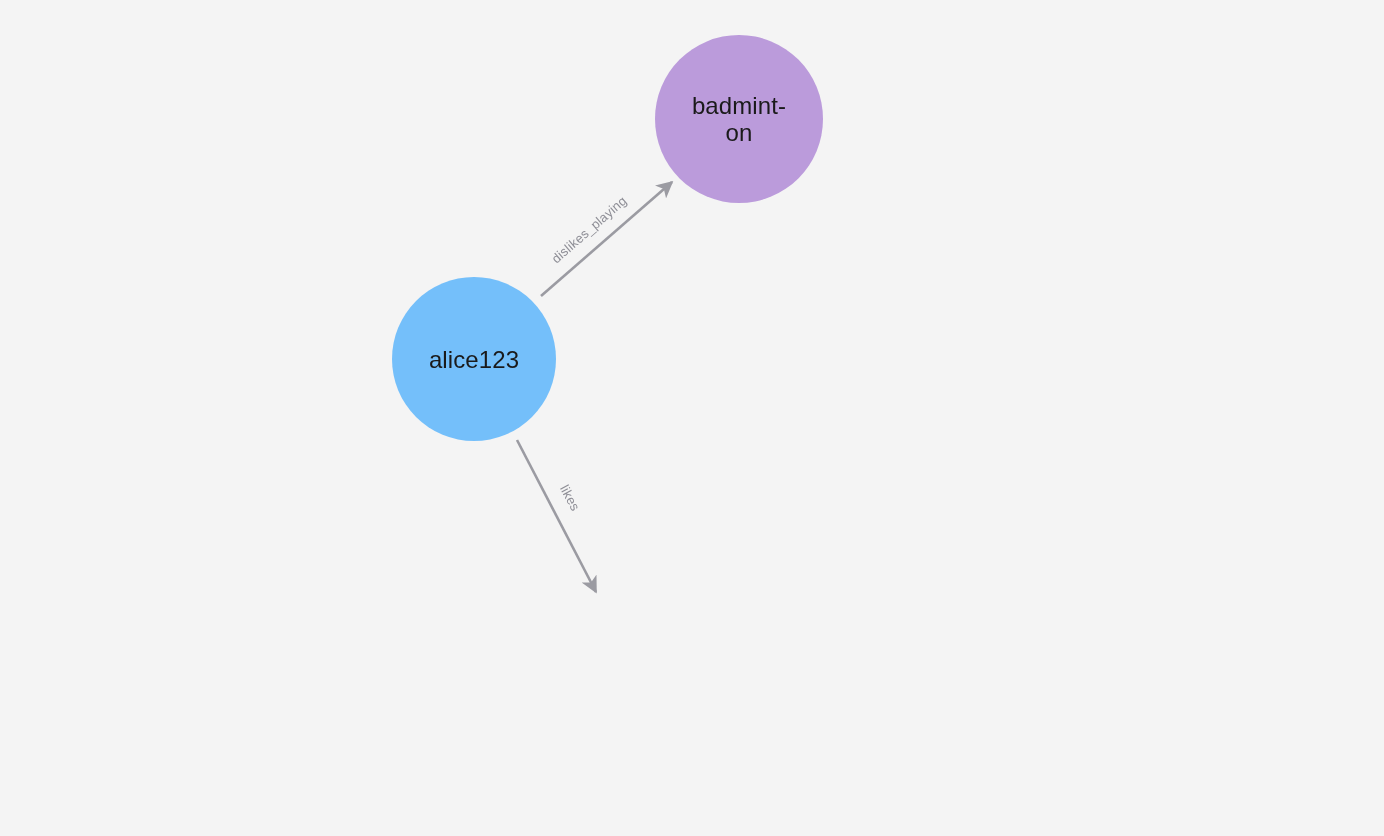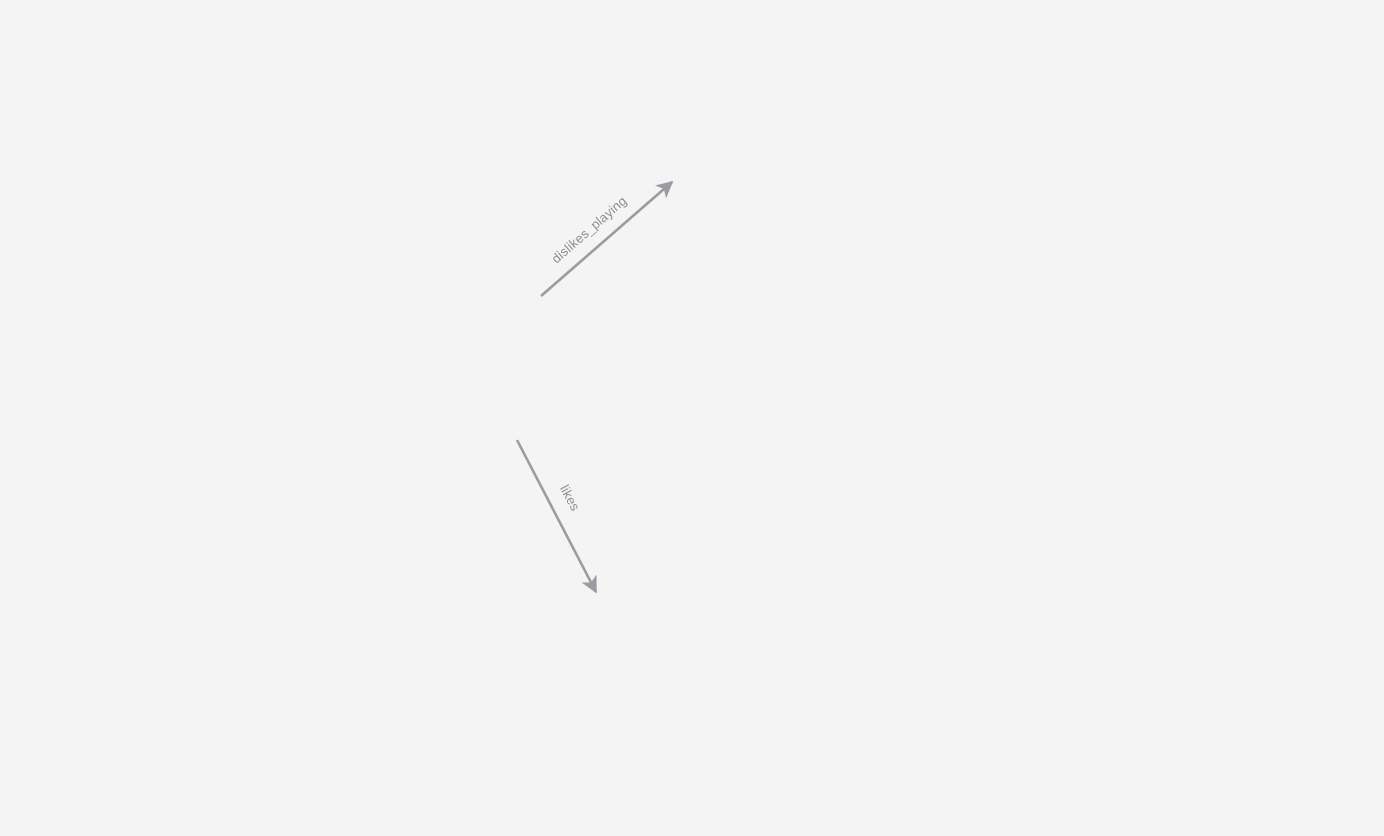--- a/index.html
+++ b/index.html
@@ -68,16 +68,23 @@
       <line x1="541" y1="296" x2="672" y2="182" stroke="#9b9ba2" stroke-width="2.6" marker-end="url(#arrow-head)"></line>
       <text class="edge-label" x="592" y="233" text-anchor="middle" transform="rotate(-41 592 233)">dislikes_playing</text>
     </g>
 
     <g>
       <line x1="517" y1="440" x2="596" y2="592" stroke="#9b9ba2" stroke-width="2.6" marker-end="url(#arrow-head)"></line>
       <text class="edge-label" x="566" y="500" text-anchor="middle" transform="rotate(62 566 500)">likes</text>
     </g>
   </svg>
 
+  <div class="graph-node" id="node-badminton" style="left: 655px; top: 35px; width: 168px; height: 168px; background: rgb(187, 155, 219);">
+    <span class="node-label">badmint-
+on</span>
+  </div>
 
+  <div class="graph-node" id="node-alice123" style="left: 392px; top: 277px; width: 164px; height: 164px; background: rgb(116, 191, 250);">
+    <span class="node-label">alice123</span>
+  </div>
 
 
 </div>
 
 </body></html>

